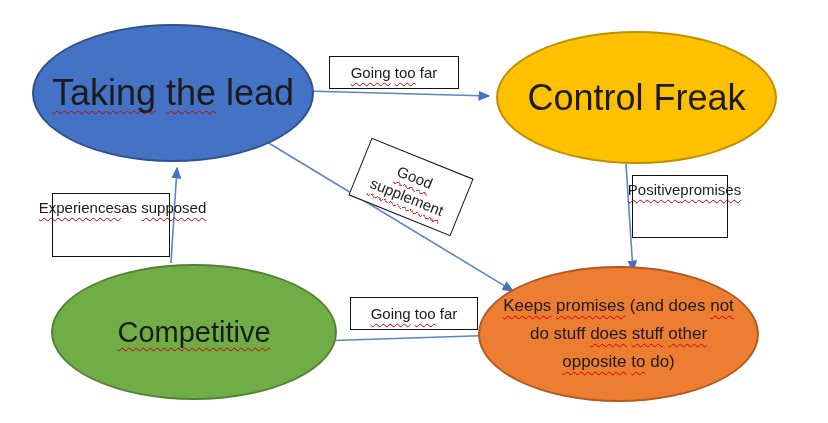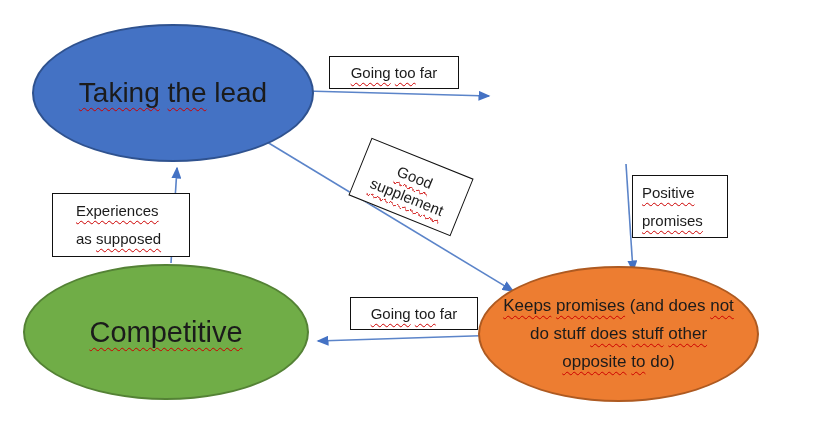--- a/index.html
+++ b/index.html
@@ -13,37 +13,37 @@
   html,body{width:828px; height:423px; overflow:hidden; background:#fff;
     font-family:"Liberation Sans", sans-serif; color:#1b1b1b;}
   .stage{position:relative; width:828px; height:423px; background:#fff;}
   .arrows{position:absolute; left:0; top:0; width:828px; height:423px; z-index:1;}
   .node{position:absolute; border-radius:50%; display:flex; align-items:center;
     justify-content:center; text-align:center; z-index:2;}
   .node-blue{left:32px; top:24px; width:282px; height:138px;
     background:var(--blue_fill); border:2.5px solid var(--blue_stroke);}
   .node-gold{left:496px; top:31px; width:281px; height:133px;
     background:var(--gold_fill); border:2.5px solid var(--gold_stroke);}
-  .node-green{left:23px; top:264px; width:286px; height:136px;
+  .node-green{left:51px; top:264px; width:286px; height:136px;
     background:var(--green_fill); border:2.5px solid var(--green_stroke);text-align:center;}
   .node-orange{left:478px; top:266px; width:281px; height:136px;
     background:var(--orange_fill); border:2.5px solid var(--orange_stroke);
     flex-direction:column;}
-  .big-label{font-size:28px; line-height:1.2; white-space:nowrap;}
+  .big-label{font-size:36px; line-height:1.2; white-space:nowrap;}
   .green-label{font-size:29px;}
   .small-lines{font-size:17px; line-height:28px;}
   .labelbox{position:absolute; background:#fff; border:1.6px solid #111;
     display:flex; align-items:center; justify-content:center; font-size:15px;
     z-index:3; white-space:nowrap;}
-  .labelbox.col{flex-direction:column; align-items:flex-start;
+  .labelbox.col{flex-direction:row; align-items:flex-start;
     justify-content:center; line-height:28px;}
   .box-going-top{left:329px; top:56px; width:130px; height:33px;}
   .box-going-bottom{left:350px; top:297px; width:128px; height:33px;}
   .box-positive{left:632px; top:175px; width:96px; height:63px; padding-left:9px;}
-  .box-experiences{left:52px; top:193px; width:138px; height:64px; padding-left:23px;}
+  .box-experiences{left:52px; top:193px; width:118px; height:64px; padding-left:23px;}
   .box-supplement{left:356px; top:156px; width:110px; height:62px;
     transform:rotate(22deg); flex-direction:column; line-height:21px;}
   .sq{text-decoration-line:underline; text-decoration-style:wavy;
     text-decoration-color:var(--squiggle); text-decoration-thickness:1px;
     text-underline-offset:4px; text-decoration-skip-ink:none;}
   .big-label .sq{text-underline-offset:5px;}
 </style>
 </head>
 <body>
 
@@ -63,20 +63,23 @@
   </svg>
 
   <div class="node node-blue">
     <div class="big-label">
       <span class="sq">Taking</span>
       <span class="sq">the</span>
       <span>lead</span>
     </div>
   </div>
 
+  <div class="node node-gold">
+    <div class="big-label">Control Freak</div>
+  </div>
 
   <div class="node node-green">
     <div class="big-label green-label">
       <span class="sq">Competitive</span>
     </div>
   </div>
 
   <div class="node node-orange">
     <div class="small-lines">
       <div>

